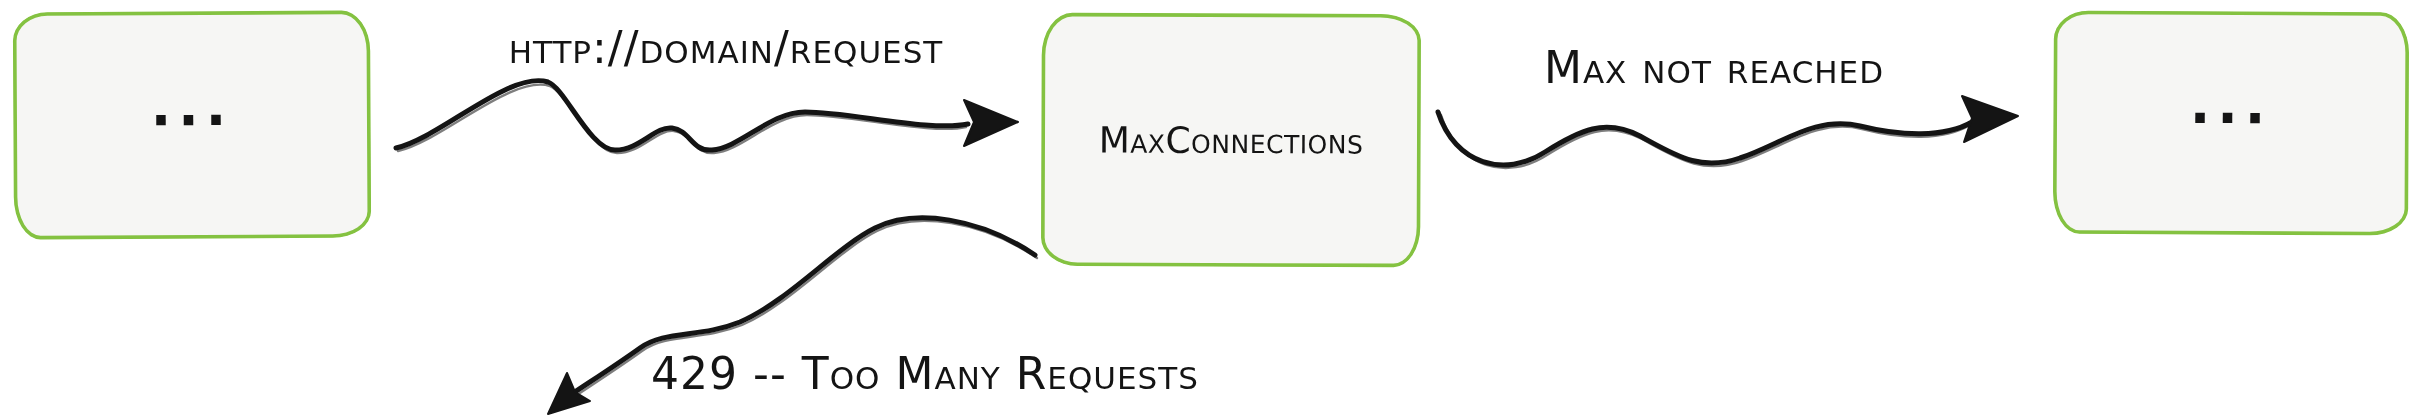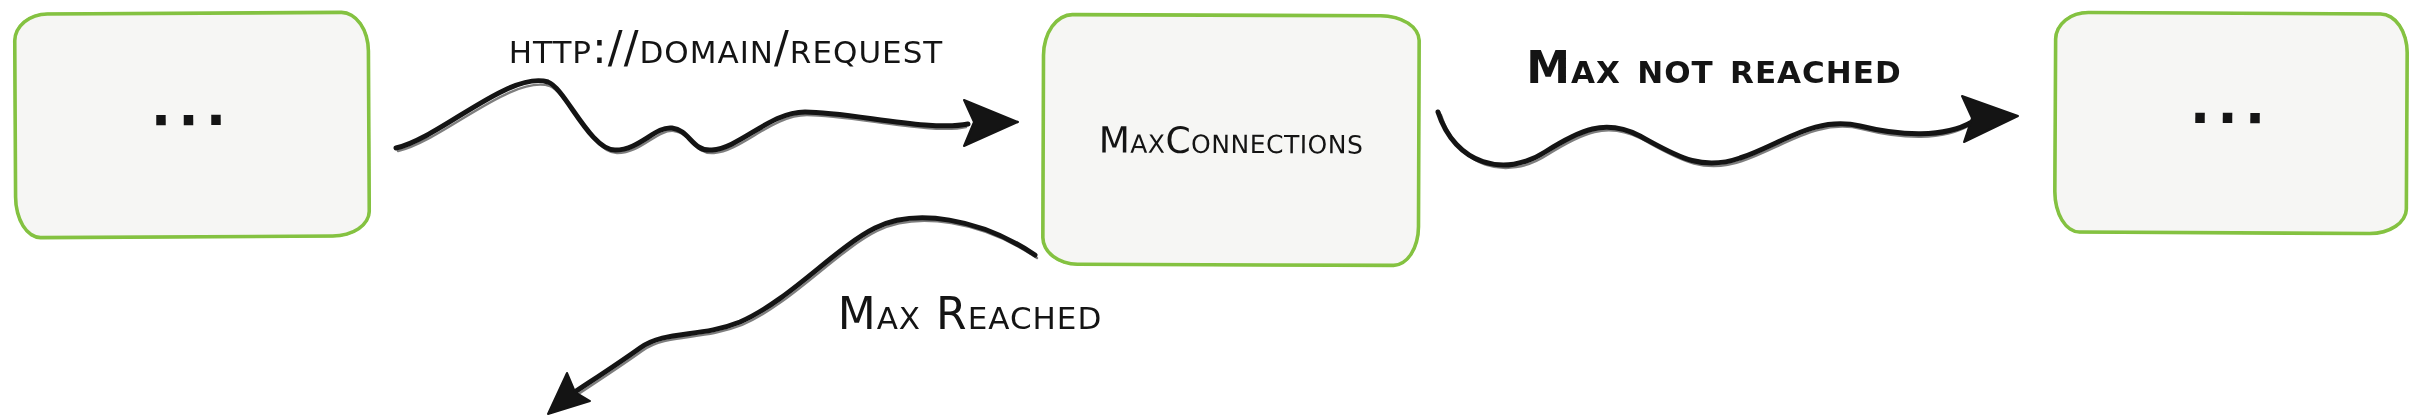--- a/index.html
+++ b/index.html
@@ -69,21 +69,21 @@
     transform: translateY(-30%);
   }
   .edge-label {
     position: absolute;
     width: 700px;
     text-align: center;
     font-size: 44px;
     letter-spacing: 1px;
   }
   .label-request         { left: 376px;  top: 22px; }
-  .label-max-not-reached { left: 1364px; top: 42px; font-weight: bold; }
+  .label-max-not-reached { left: 1364px; top: 42px; }
   .label-max-reached-1   { left: 620px;  top: 288px; }
   .label-max-reached-2   { left: 575px;  top: 348px; }
 </style>
 </head>
 <body>
 
 <div class="canvas">
 
   <svg class="arrows" viewBox="0 0 2420 419" aria-hidden="true">
 
@@ -115,16 +115,16 @@
   </div>
 
   <div class="node node-right">
     <span class="node-label dots">...</span>
   </div>
 
   <div class="edge-label label-request">http://domain/request</div>
 
   <div class="edge-label label-max-not-reached">Max not reached</div>
 
-  <div class="edge-label label-max-reached-1">Max Reached</div>
 
+  <div class="edge-label label-max-reached-2">429 -- Too Many Requests</div>
 
 </div>
 
 </body></html>

